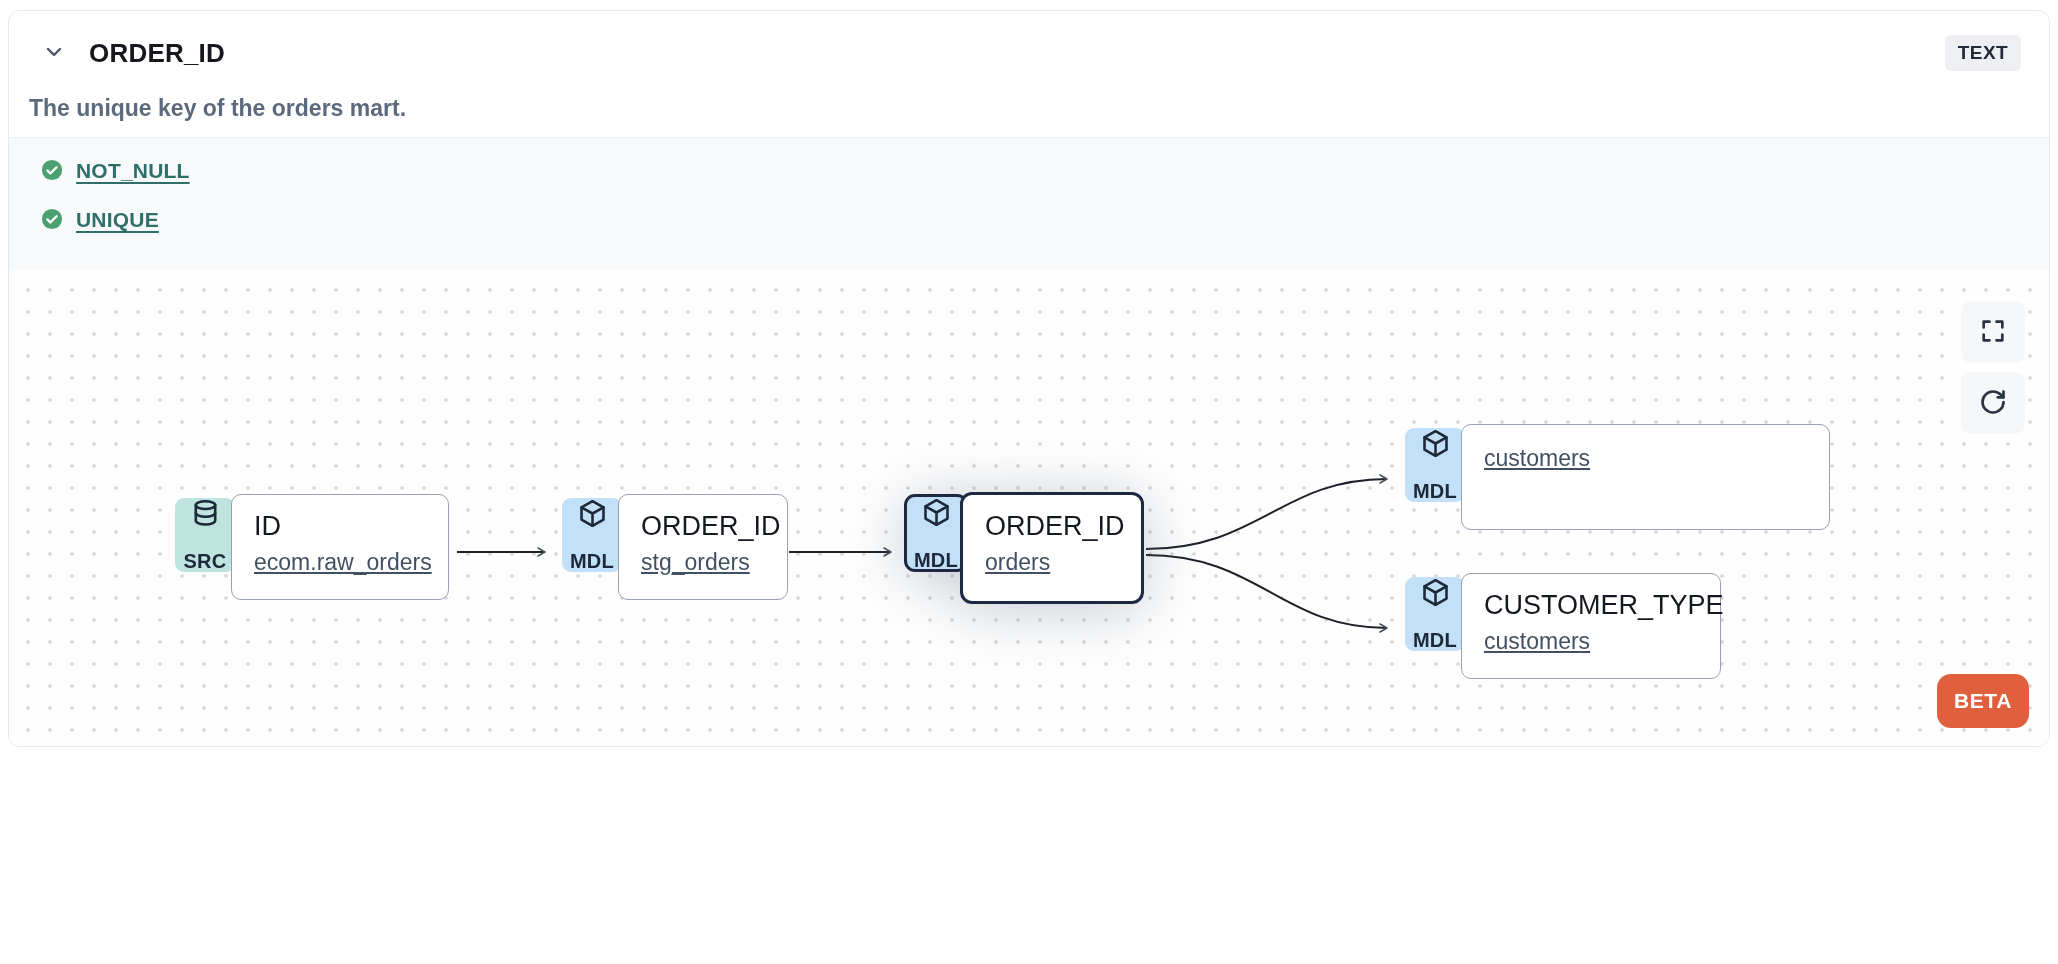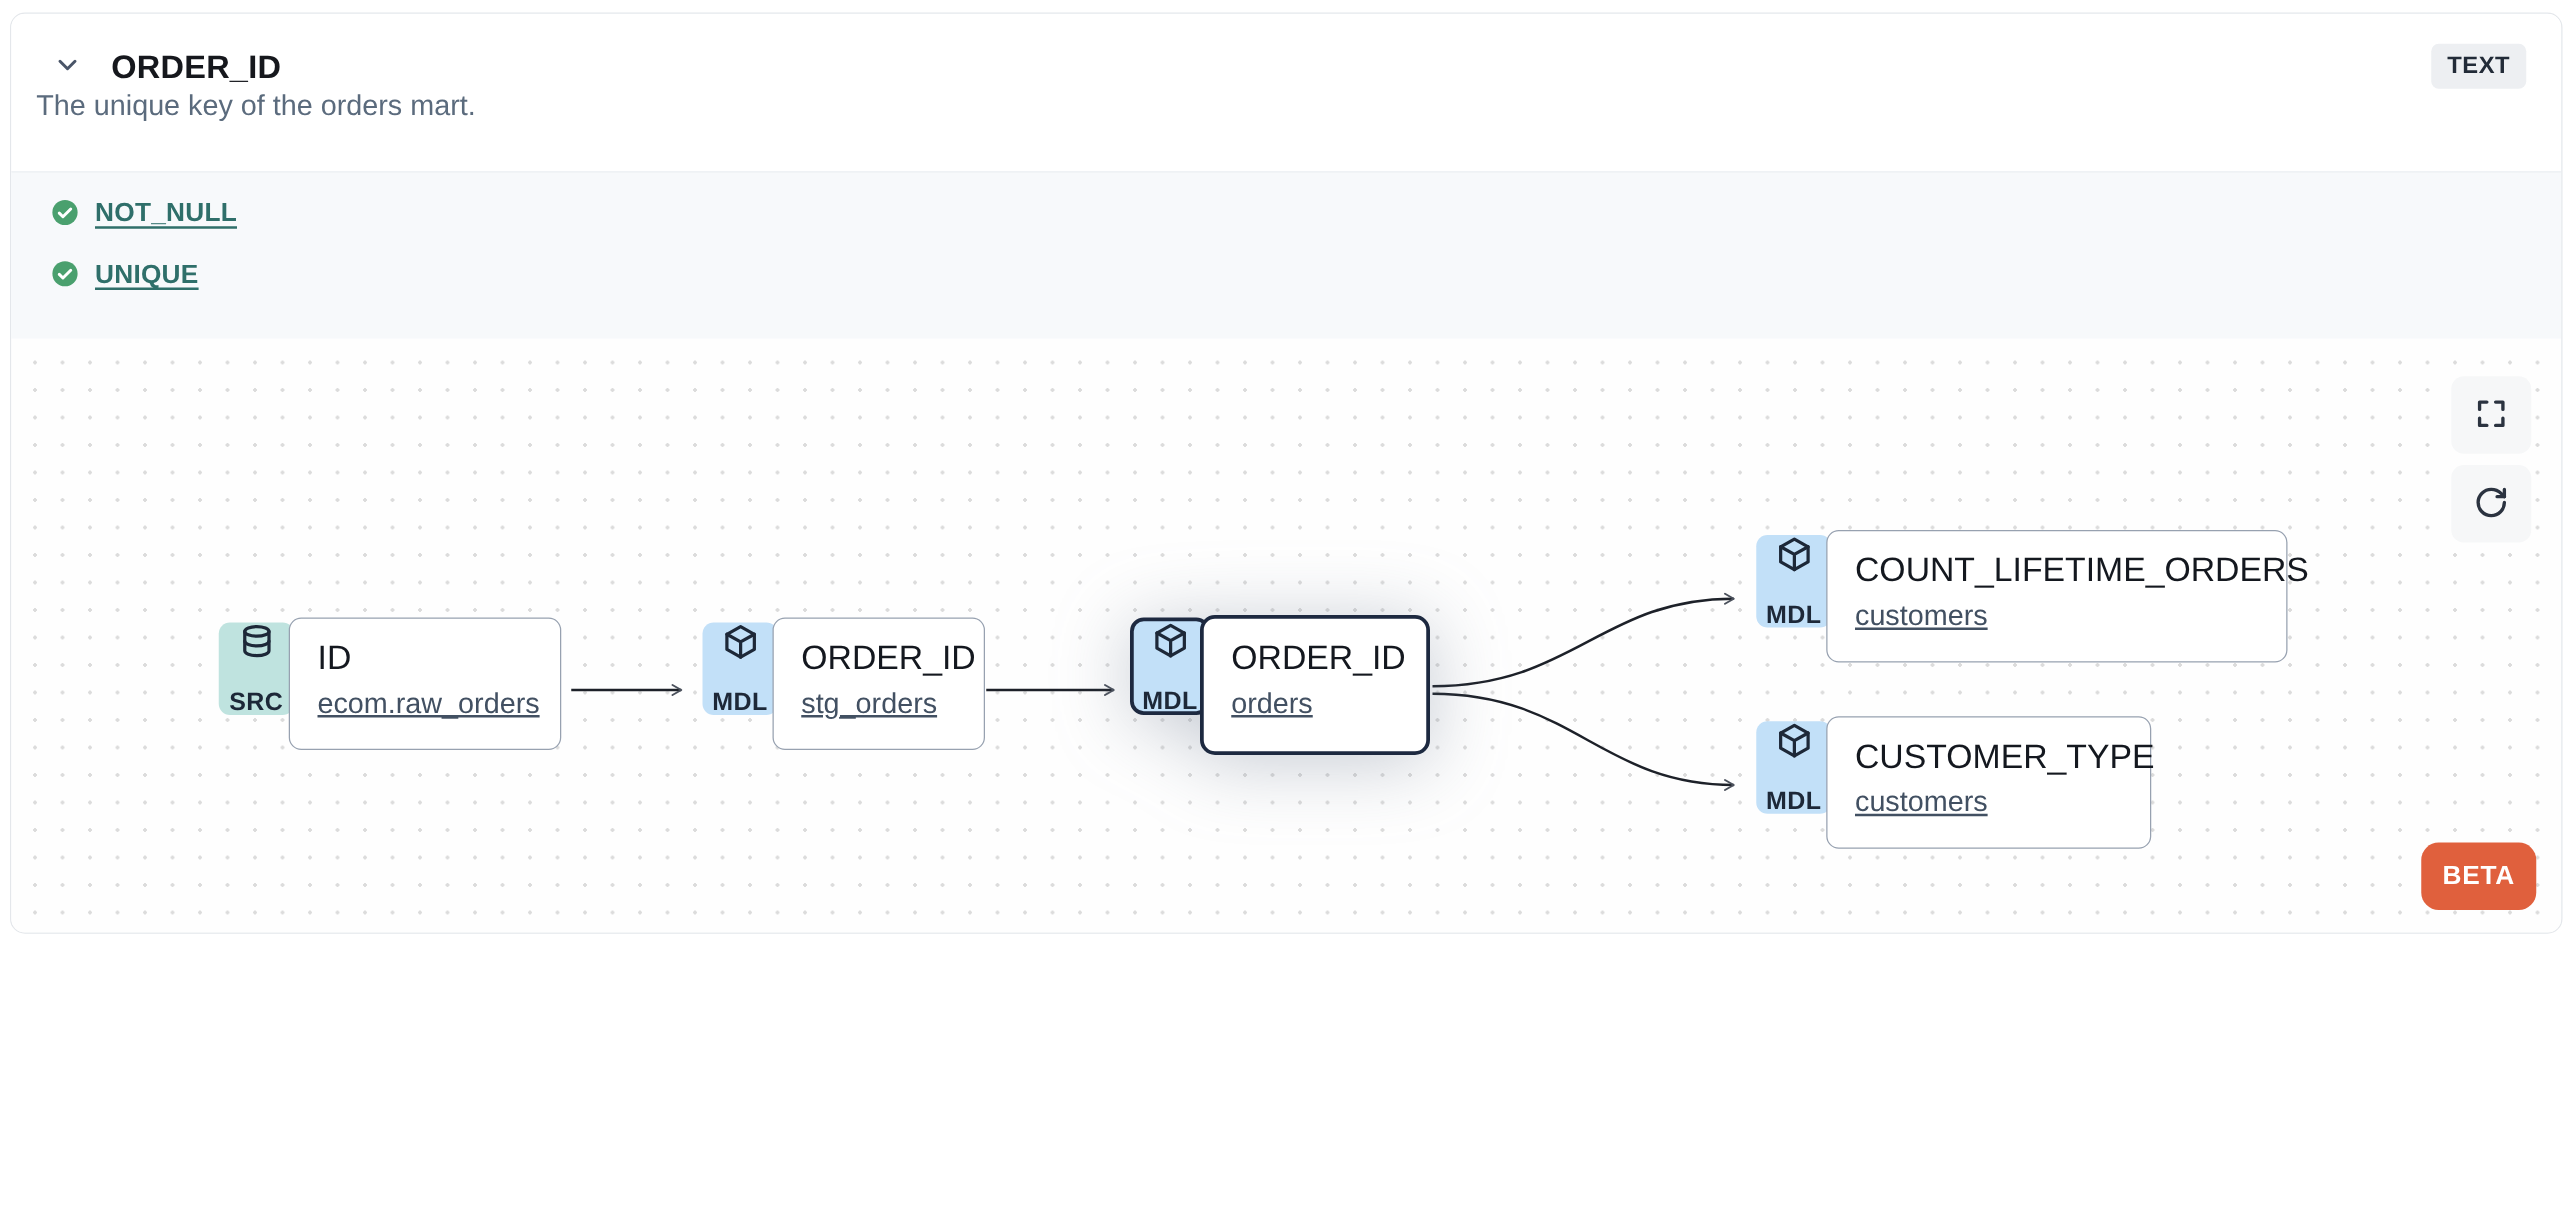--- a/index.html
+++ b/index.html
@@ -16,21 +16,21 @@
   .chevron-btn { width:30px; height:30px; border:none; background:transparent;
                  display:flex; align-items:center; justify-content:center;
                  margin-left:10px; cursor:pointer; }
   .chevron-btn svg { width:24px; height:24px; stroke:#4a5568; stroke-width:2.4;
                      fill:none; stroke-linecap:round; stroke-linejoin:round; }
   .page-title { font-size:26px; font-weight:600; color:#16181d; margin-left:20px;
                 letter-spacing:.2px; }
   .type-badge { margin-left:auto; background:#edeff2; color:#222b38;
                 font-size:19px; font-weight:600; letter-spacing:.4px;
                 padding:7px 13px; border-radius:6px; }
-  .description { margin-top:0; font-size:23px; color:#5b6b7d; }
+  .description { margin-top:24px; font-size:23px; color:#5b6b7d;font-weight:bold; }
 
   
   .tests-section { height:134px; background:#f7f9fb; border-top:1px solid #eceff2;
                    padding:21px 0 0 32px; display:flex; flex-direction:column; gap:15px; }
   .test-row { display:flex; gap:13px; height:34px; }
   .check-icon { width:22px; height:22px; flex:none; }
   .test-link { font-size:21px; font-weight:600; color:#2f6f6a;
                text-decoration:underline; text-underline-offset:4px;
                letter-spacing:.2px; cursor:pointer; }
 
@@ -186,21 +186,20 @@
       <div class="node-badge badge-mdl">
         <span>
           <svg viewBox="0 0 24 24">
             <path d="M12 2.5l8.5 4.8v9.4L12 21.5l-8.5-4.8V7.3L12 2.5z"></path>
             <path d="M12 12l8.5-4.7M12 12v9.5M12 12L3.5 7.3"></path>
           </svg>
         </span>
         <span class="badge-label">MDL</span>
       </div>
       <div class="node-card" style="width:369px;">
-        <div class="node-title">COUNT_LIFETIME_ORDERS</div>
         <div class="node-sub">customers</div>
       </div>
     </div>
 
     <div class="node" style="left:1396px; top:302px;">
       <div class="node-badge badge-mdl">
         <span>
           <svg viewBox="0 0 24 24">
             <path d="M12 2.5l8.5 4.8v9.4L12 21.5l-8.5-4.8V7.3L12 2.5z"></path>
             <path d="M12 12l8.5-4.7M12 12v9.5M12 12L3.5 7.3"></path>

